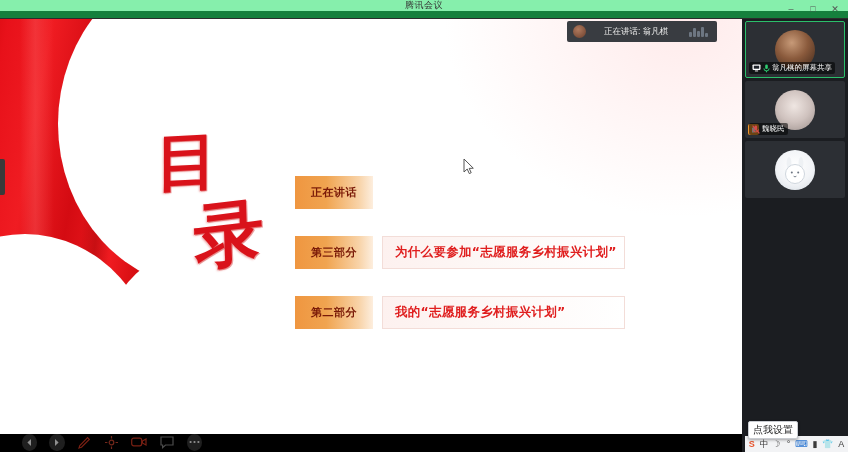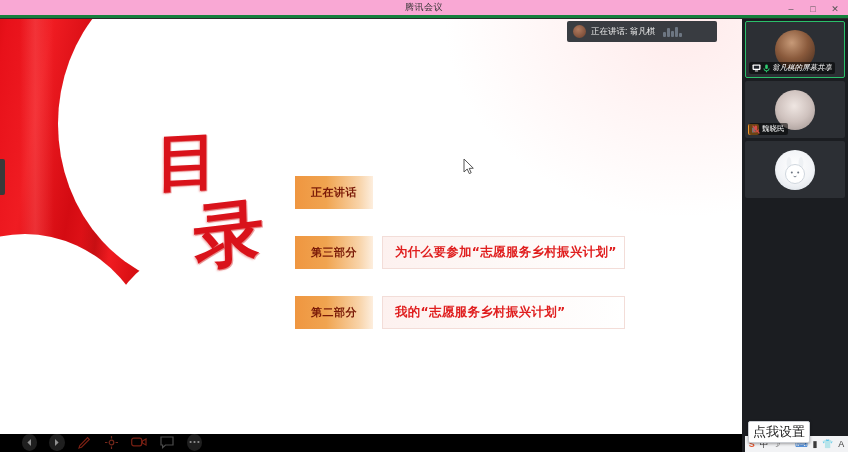--- a/index.html
+++ b/index.html
@@ -13,22 +13,22 @@
   #app {
     position: relative;
     width: 848px; height: 452px;
     background: #2b2b2b;
   }
 
   
   .titlebar {
     position: absolute; left: 0; top: 0;
     width: 848px; height: 18px;
-    background: #f9a8d4;
-    border-bottom: 3px solid #15803d;
+    background: #86efac;
+    border-bottom: 7px solid #15803d;
     display: flex; align-items: center; justify-content: center;
   }
   .titlebar-text {
     font-size: 9px; color: #333; letter-spacing: .5px;
   }
   .win-controls {
     position: absolute; right: 2px; top: 0;
     height: 18px; display: flex; align-items: center;
   }
   .win-btn {
@@ -180,21 +180,21 @@
   }
 
   
   .speaking-pill {
     position: absolute; left: 567px; top: 21px;
     width: 150px; height: 21px;
     background: rgba(40,44,50,.92);
     border-radius: 2px;
     display: flex; align-items: center;
     padding: 0 6px;
-    gap: 5px;
+    gap: 18px;
   }
   .speaking-avatar {
     width: 13px; height: 13px; border-radius: 50%;
     background: radial-gradient(circle at 40% 35%, #b07a5e, #6a3e2b);
     flex: 0 0 auto;
   }
   .speaking-text {
     font-size: 8.5px; color: #e9e9e9; white-space: nowrap;
   }
   .speaking-wave {
@@ -235,21 +235,21 @@
   }
   .tile {
     position: relative;
     width: 100px; height: 57px;
     margin-bottom: 3px;
     background: #2c2f34;
     border-radius: 2px;
     overflow: hidden;
     display: flex; align-items: center; justify-content: center;
   }
-  .tile.active { border: 1.5px solid #2bbf6a; font-style: italic; }
+  .tile.active { border: 1.5px solid #2bbf6a; }
   .tile-avatar {
     width: 40px; height: 40px; border-radius: 50%;
     background: #888;
     overflow: hidden;
   }
   .av-1 { background: radial-gradient(circle at 42% 32%, #c79a78 0%, #8a5a3c 45%, #3a2418 100%); }
   .av-2 { background: radial-gradient(circle at 50% 45%, #f3d9c4 0%, #e0a97f 48%, #7e4a2c 100%); }
   .av-3 { background: radial-gradient(circle at 48% 40%, #efe6e2 0%, #cfc2be 50%, #9a8e8a 100%); }
   .av-4 { background: radial-gradient(circle at 45% 35%, #6d6f94 0%, #3e3f5e 50%, #17172a 100%); }
   .av-5 { background: radial-gradient(circle at 45% 45%, #9fd27e 0%, #4f7f46 50%, #1d3a22 100%); }
@@ -277,21 +277,21 @@
     display: flex; align-items: center; justify-content: center;
   }
 
   
   .tooltip {
     position: absolute; left: 748px; top: 421px;
     background: #ffffff;
     border: 1px solid #c9ccd1;
     border-radius: 2px;
     padding: 1px 4px;
-    font-size: 13px; color: #222;
+    font-size: 10px; color: #222;
     white-space: nowrap;
     box-shadow: 0 1px 3px rgba(0,0,0,.35);
     z-index: 30;
   }
 
   
   .ime-bar {
     position: absolute; left: 745px; top: 436px;
     width: 103px; height: 16px;
     background: #f2f3f5;

